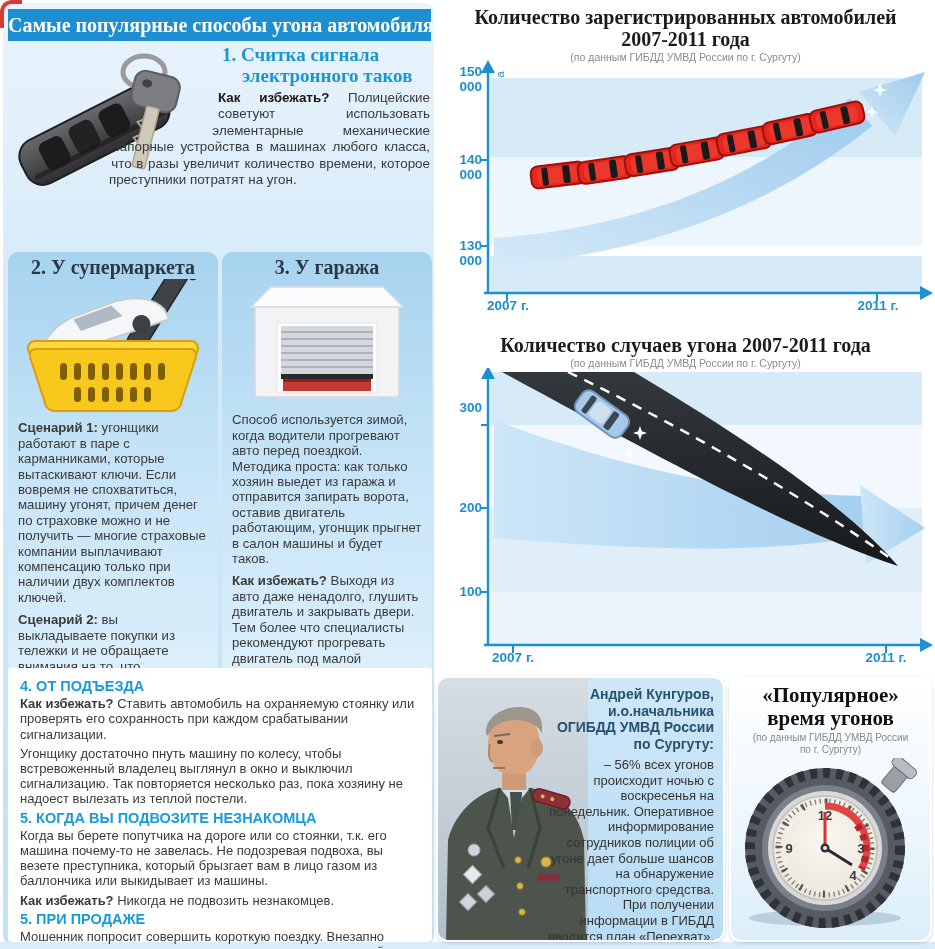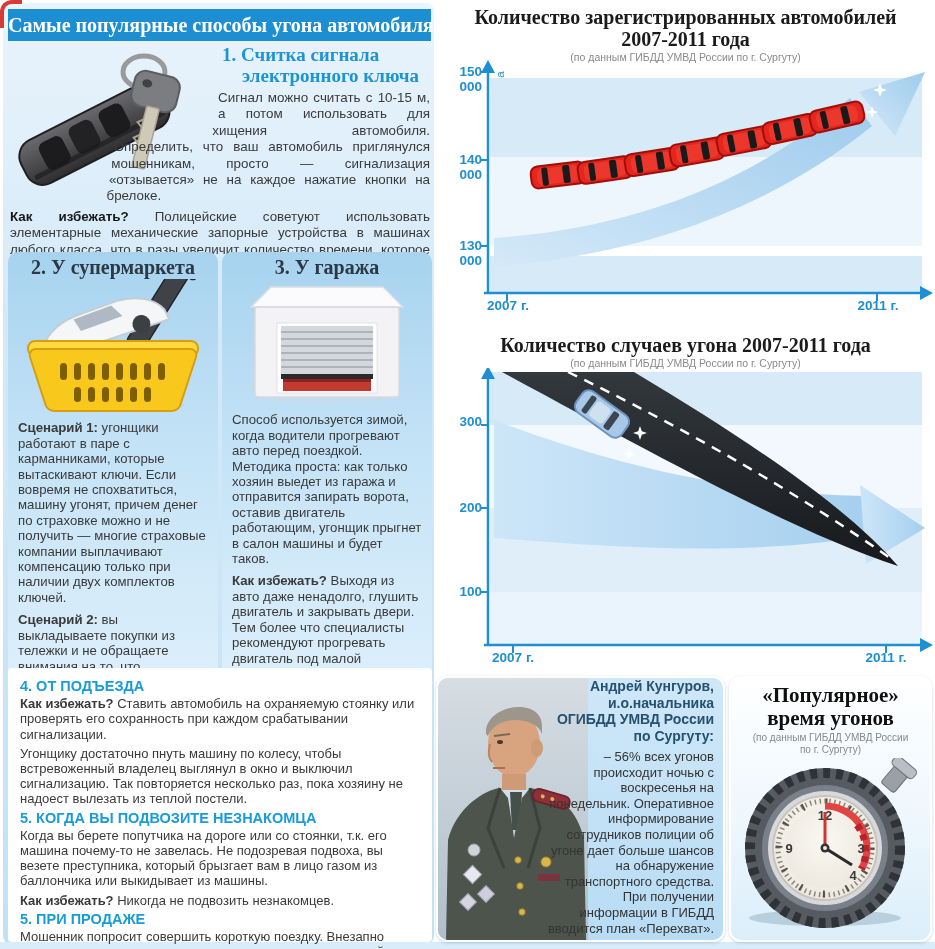--- a/index.html
+++ b/index.html
@@ -42,21 +42,21 @@
   .csub{color:#8a8a8a;font-size:10.5px;text-align:center;margin-top:1px;}
   .ytick{position:absolute;left:0;width:46px;text-align:right;color:#1e8fd0;font-size:13.5px;font-weight:bold;}
   .xtick{position:absolute;width:60px;text-align:center;color:#1e8fd0;font-size:13.5px;font-weight:bold;}
   .ylab{position:absolute;transform:rotate(-90deg);transform-origin:0 0;color:#1e8fd0;
         font-size:11.5px;letter-spacing:.2px;white-space:nowrap;}
   
   .officer-panel{position:absolute;left:436px;top:676px;width:289px;height:266px;border-radius:12px;
                  background:linear-gradient(180deg,#cfe7f8,#b7dcf4);border:2px solid #fff;
                  box-sizing:border-box;overflow:hidden;box-shadow:0 1px 3px rgba(90,130,160,.35);}
   .officer-photo{position:absolute;left:0;top:0;width:150px;height:262px;}
-  .officer-text{position:absolute;right:9px;top:0;width:172px;text-align:right;}
+  .officer-text{position:absolute;right:9px;top:8px;width:172px;text-align:right;}
   .oname{color:#25526f;font-weight:bold;font-size:14px;line-height:16.5px;}
   .oquote{margin-top:5px;font-size:13px;line-height:15.6px;color:#343434;}
   .popular-panel{position:absolute;left:729px;top:676px;width:203px;height:266px;border-radius:12px;
                  background:linear-gradient(180deg,#ffffff 0%,#eef7fd 55%,#dbeefa 100%);
                  border:2px solid #fff;box-sizing:border-box;overflow:hidden;
                  box-shadow:0 1px 3px rgba(90,130,160,.35);}
   .ptitle{margin-top:6px;color:#101010;font-size:21px;line-height:23px;text-align:center;font-weight:600;}
   .psub{color:#888;font-size:10px;line-height:12px;text-align:center;margin-top:2px;}
 </style>
 </head>
@@ -93,23 +93,22 @@
         <g transform="rotate(14 150 60)">
           <rect x="124" y="32" width="46" height="36" rx="11" fill="#7b7d80" stroke="#5c5e61" stroke-width="2"></rect>
           <ellipse cx="137" cy="44" rx="5" ry="4" fill="#3f4144"></ellipse>
           <rect x="142" y="66" width="13" height="62" rx="2" fill="#cfc9b8" stroke="#a9a393" stroke-width="1.5"></rect>
           <path d="M142 80 l-5 4 5 4 M142 96 l-5 4 5 4" fill="none" stroke="#a9a393" stroke-width="2"></path>
         </g>
       </svg>
     </div>
     <div class="s1-title serif">
       <div>1. Считка сигнала</div>
-      <div class="s1-t2">электронного ключа</div>
-    </div>
-    <p class="body just"><span>Сигнал можно считать с 10-15 м, а потом использовать для хищения автомобиля. Определить, что ваш автомобиль приглянулся мошенникам, просто — сигнализация «отзывается» не на каждое нажатие кнопки на брелоке.</span></p>
+      <div class="s1-t2">электронного таков</div>
+    </div>
     <p class="body just"><b>Как избежать?</b> <span>Полицейские советуют использовать элементарные механические запорные устройства в машинах любого класса, что в разы увеличит количество времени, которое преступники потратят на угон.</span></p>
   </div>
 
   <div class="sbox s2">
     <h2>2. У супермаркета</h2>
     <svg class="ill" width="190" height="134" viewBox="0 0 190 134">
       <ellipse cx="95" cy="126" rx="72" ry="7" fill="#bcd9ee"></ellipse>
       <g transform="rotate(32 130 44)">
         <rect x="121" y="-24" width="19" height="96" rx="5" fill="#3f4246" stroke="#24262a" stroke-width="1.5"></rect>
         <rect x="114" y="-34" width="33" height="18" rx="4" fill="#34373b" stroke="#24262a" stroke-width="1.5"></rect>
@@ -229,21 +228,21 @@
         <line x1="441" y1="233" x2="441" y2="241" stroke-width="2"></line>
       </g>
       <polygon points="52,0 45,13 59,13" fill="#1e8fd0"></polygon>
       <polygon points="497,233 484,226 484,240" fill="#1e8fd0"></polygon>
     </svg>
   </div>
 
   <div class="chart c2">
     <div class="ct serif" style="margin-top:4px;">Количество случаев угона 2007-2011 года</div>
     <div class="csub">(по данным ГИБДД УМВД России по г. Сургуту)</div>
-    <span class="ytick" style="top:84px;">300</span>
+    <span class="ytick" style="top:70px;">300</span>
     <span class="ytick" style="top:170px;">200</span>
     <span class="ytick" style="top:254px;">100</span>
     <span class="ylab" style="left:58px;top:198px;">число случаев угона</span>
     <span class="xtick" style="left:47px;top:320px;">2007 г.</span>
     <span class="xtick" style="left:420px;top:320px;">2011 г.</span>
     <svg width="499" height="295" viewBox="0 0 499 295" style="position:absolute;left:0;top:38px;">
       <defs>
         <linearGradient id="sw2" x1="0" y1="0" x2="1" y2="0">
           <stop offset="0" stop-color="#cde6f8"></stop>
             <stop offset="1" stop-color="#a5cfef"></stop>

